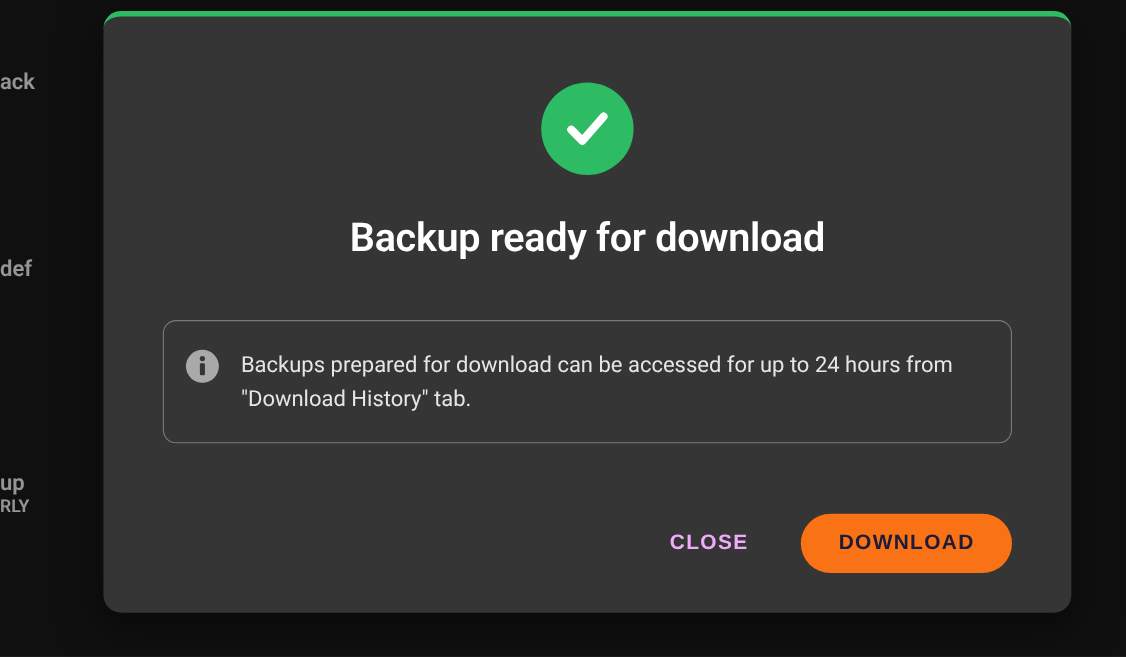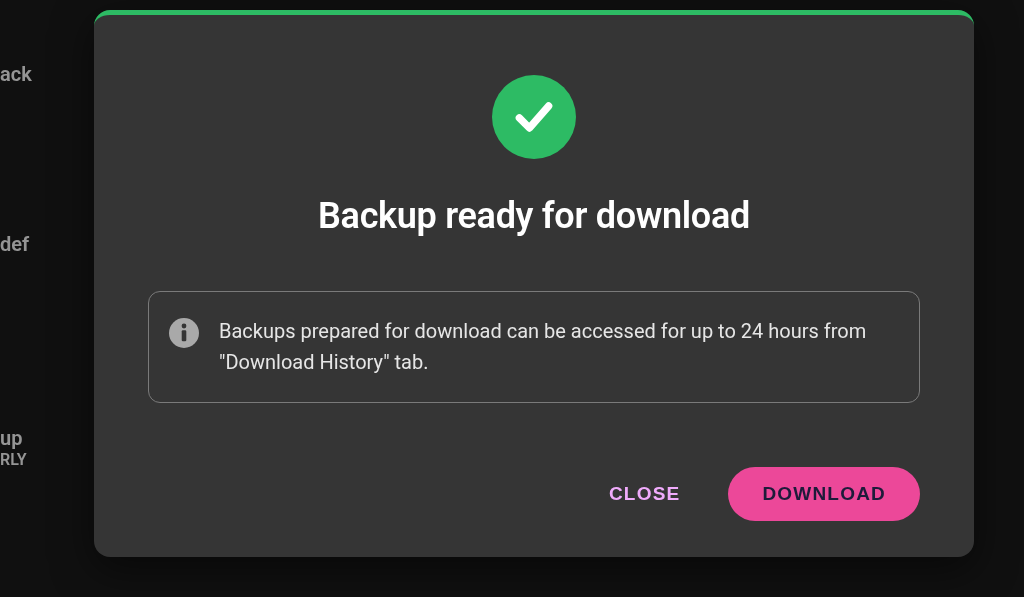--- a/index.html
+++ b/index.html
@@ -89,21 +89,21 @@
       background: transparent;
       border: none;
       color: #f0abfc;
       font-size: 19px;
       font-weight: 700;
       letter-spacing: 1.2px;
       cursor: pointer;
       padding: 14px 20px;
     }
     .btn-download {
-      background: #ec4899;
+      background: #f97316;
       border: none;
       color: #1e1b3a;
       font-size: 19px;
       font-weight: 700;
       letter-spacing: 1.2px;
       cursor: pointer;
       padding: 16px 34px;
       border-radius: 999px;
     }
   </style>

